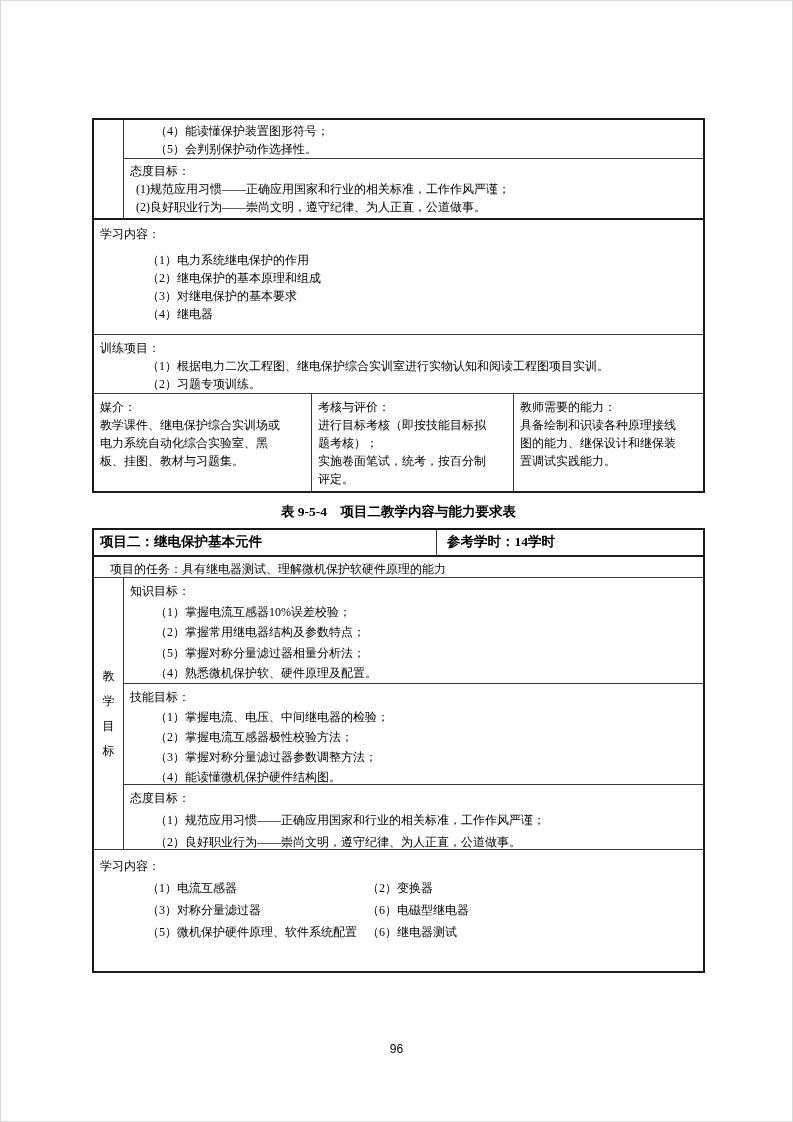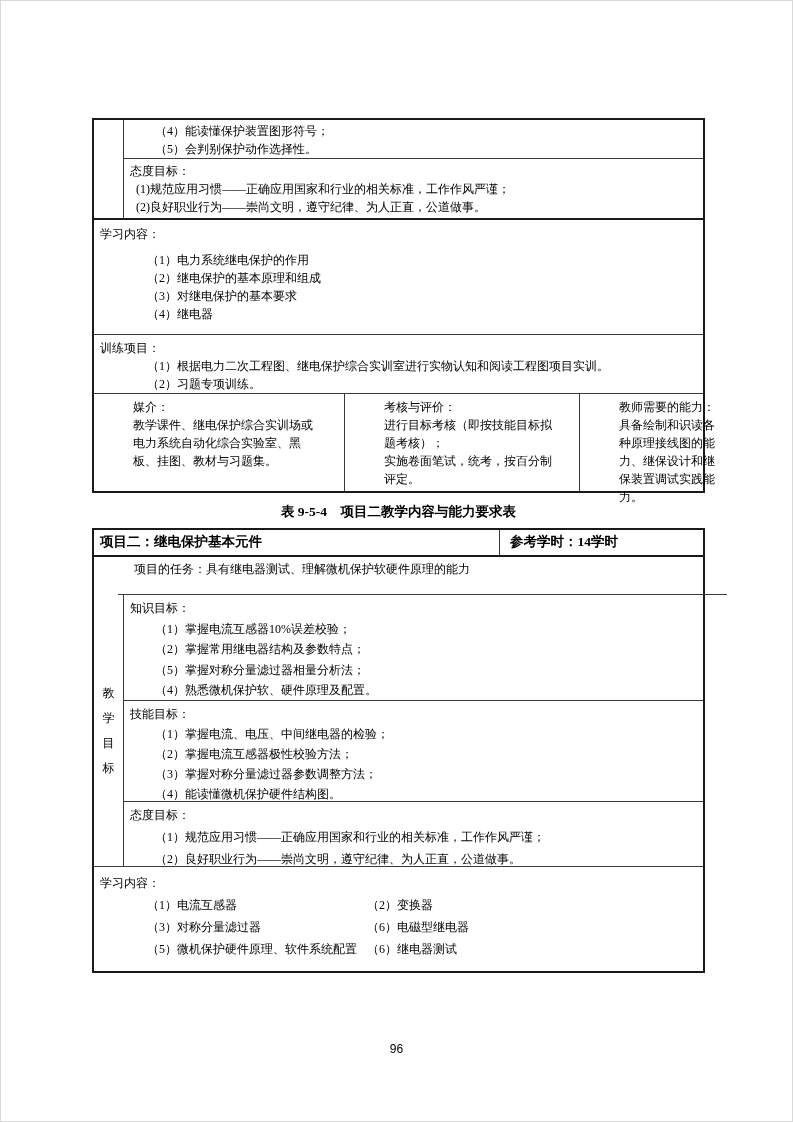--- a/index.html
+++ b/index.html
@@ -34,39 +34,39 @@
   
   #table1 { top: 118px; height: 375px; }
   .t1-rowA { height: 100px; justify-content: space-between; }
   .t1-narrow { width: 30px; flex: none; }
   .t1-sub1 { height: 39px; padding-top: 2px; }
   .t1-sub2 { padding-top: 3px; }
   .t1-learning { height: 115px; padding-top: 5px; }
   .t1-learning .first { margin-top: 8px; }
   .t1-training { height: 59px; padding-top: 4px; }
   .t1-media { height: 97px; }
-  .t1-media > div { padding: 4px 22px 0 6px; line-height: 18px; margin-left: 33px; }
+  .t1-media > div { padding: 4px 22px 0 6px; line-height: 18px; }
   .t1-c1 { width: 218px; flex: none; }
   .t1-c2 { width: 202px; flex: none; }
   .t1-c3 { flex: 1; }
   .wrap { white-space: normal; }
 
   
   #caption {
     position: absolute; left: 92px; width: 613px; top: 503px;
     text-align: center; font-weight: bold; font-size: 13.5px;
   }
 
   
   #table2 { top: 528px; height: 445px; }
   .t2-header { height: 27px; font-weight: bold; font-size: 13.5px; }
-  .t2-header .cellL { width: 406px; flex: none; padding: 3px 0 0 6px; }
+  .t2-header .cellL { width: 343px; flex: none; padding: 3px 0 0 6px; }
   .t2-header .cellR { flex: 1; padding: 3px 0 0 10px; }
   .t2-header { border-bottom: 2px solid #1a1a1a; }
-  .t2-task { height: 38px; padding: 3px 0 0 16px; margin-left: 24px; }
+  .t2-task { height: 21px; padding: 3px 0 0 16px; }
   .t2-goals { height: 272px; }
   .t2-vcell { width: 30px; flex: none; display: flex; flex-direction: column;
               justify-content: center; align-items: center; line-height: 25px; }
   .t2-goalblock { flex: 1; }
   .t2-know { height: 106px; padding-top: 3px; line-height: 20.5px; }
   .t2-skill { height: 101px; padding-top: 3px; line-height: 20px; }
   .t2-att  { padding-top: 2px; line-height: 22px; }
   .t2-learning { height: 117px; padding-top: 5px; line-height: 22px; }
   .t2-learning .pair { display: flex; padding-left: 53px; }
   .t2-learning .pL { width: 220px; flex: none; white-space: nowrap; }

